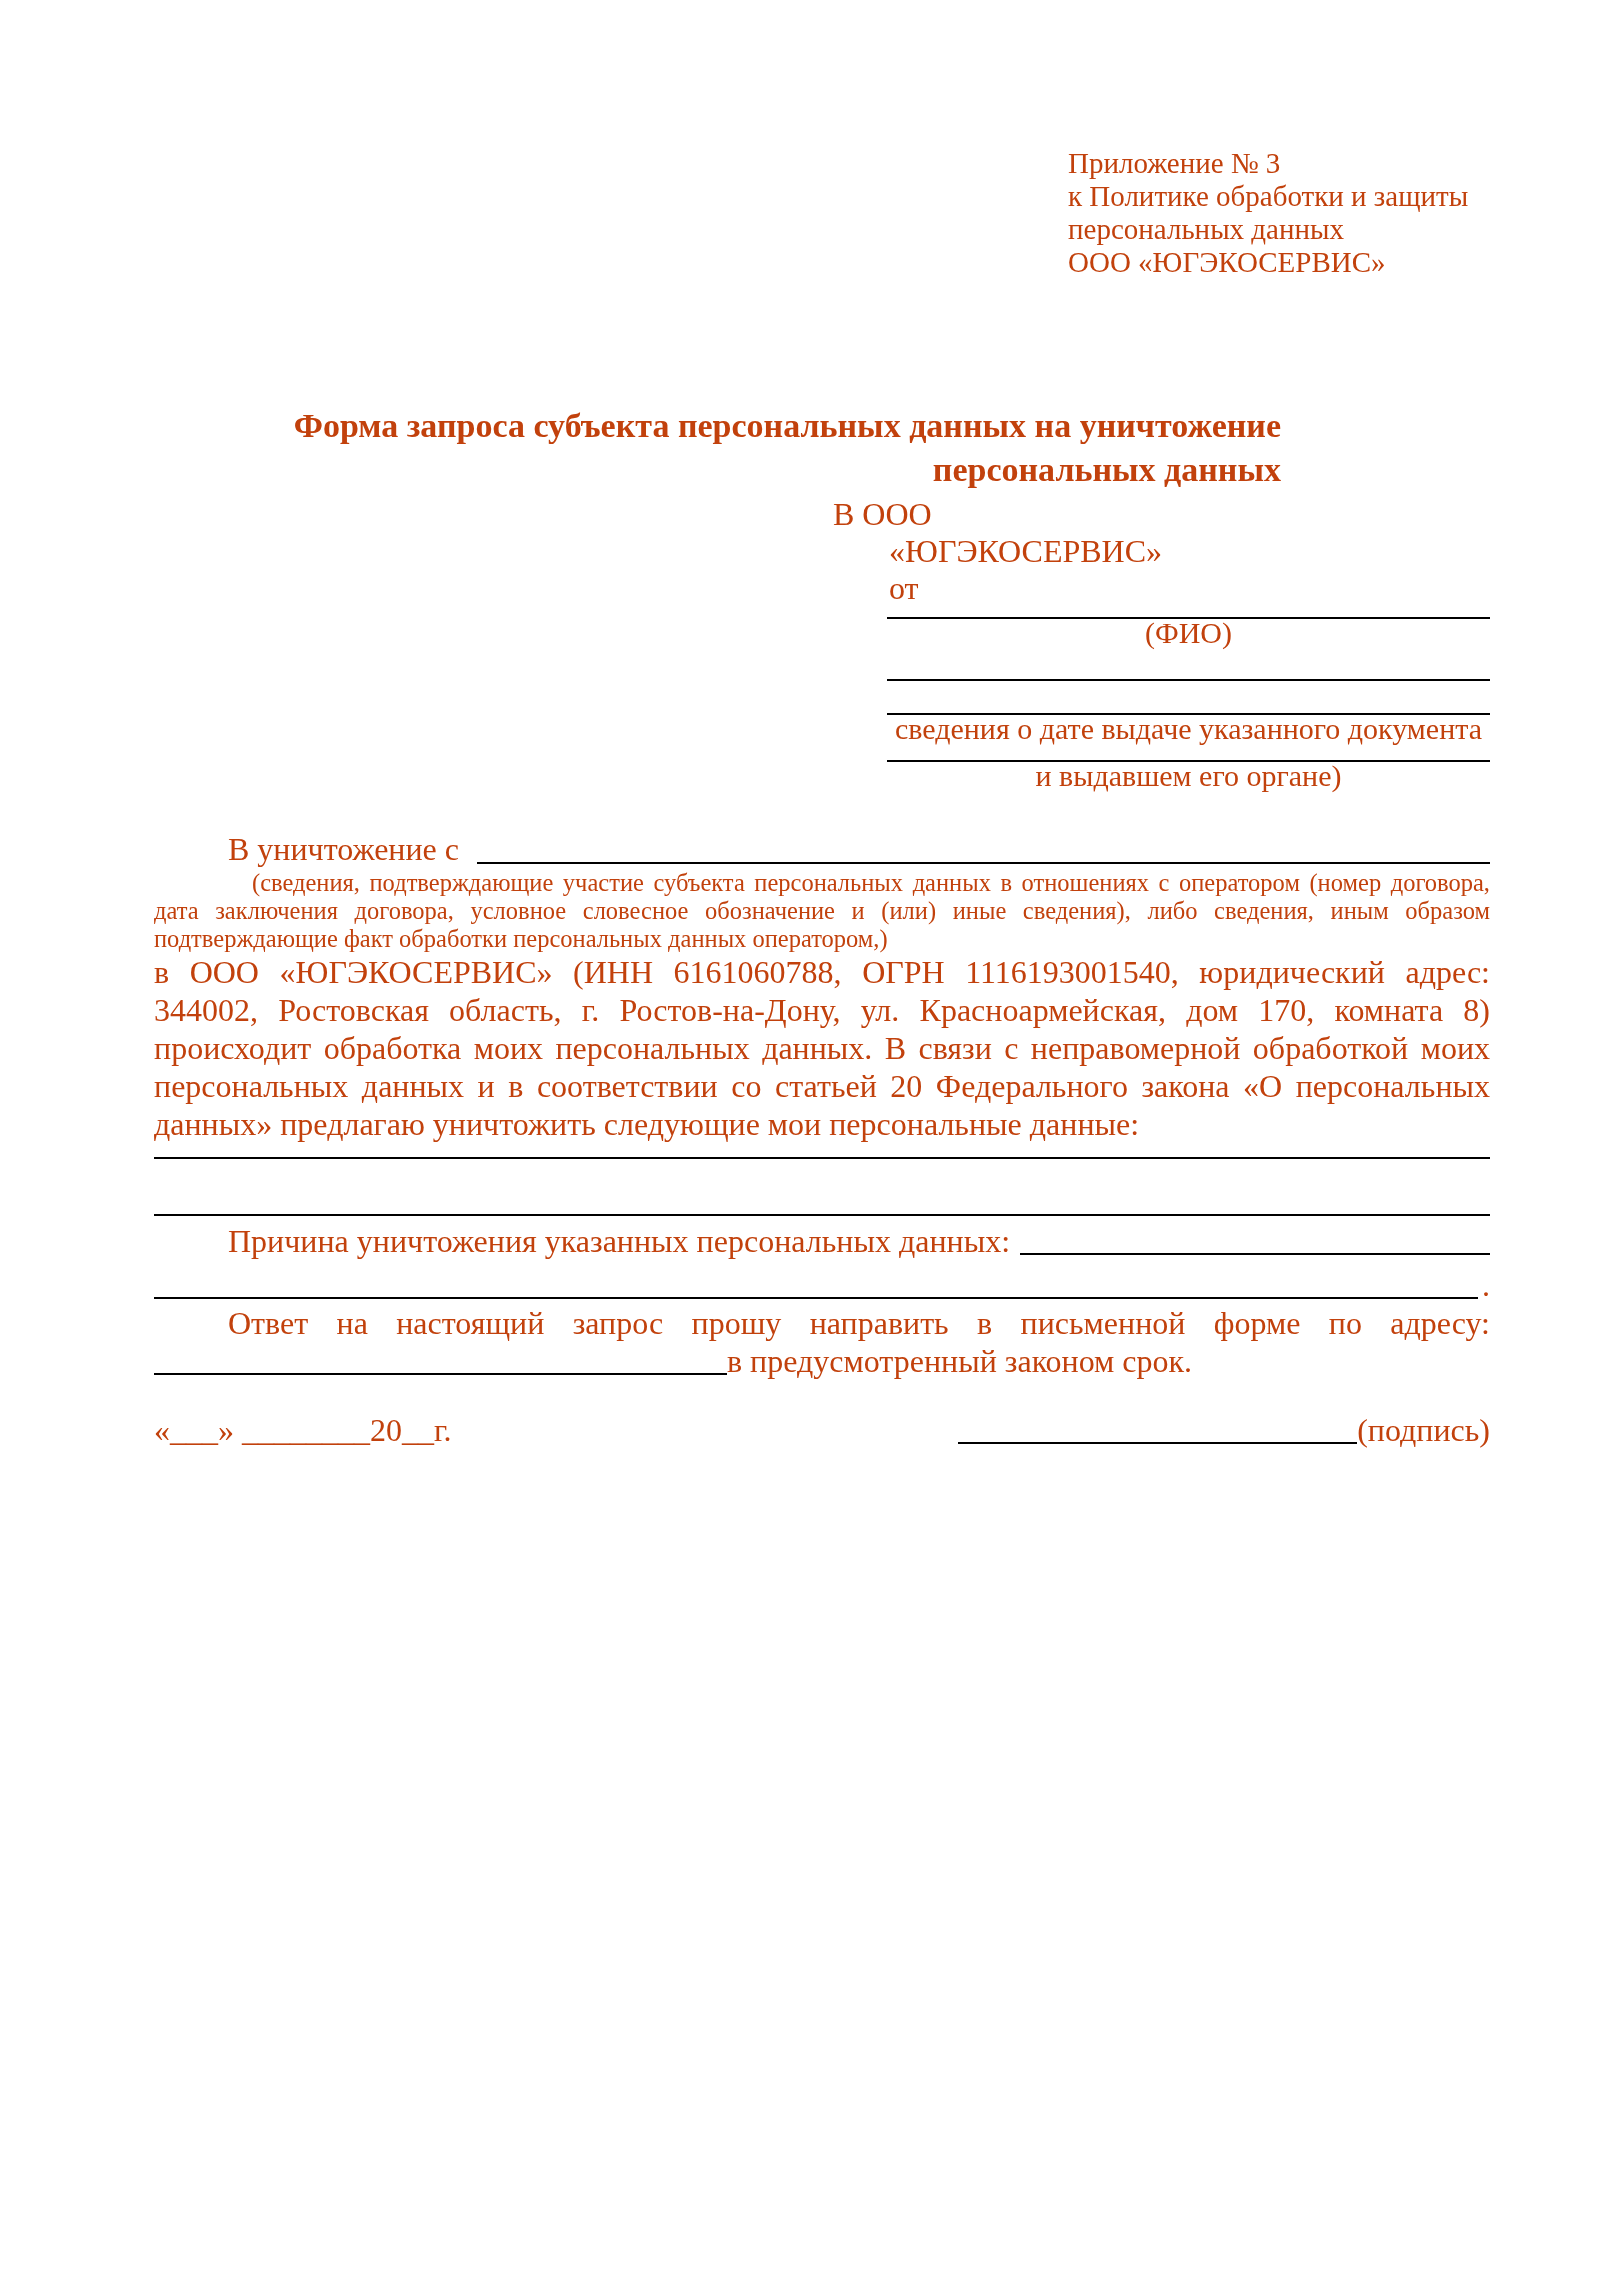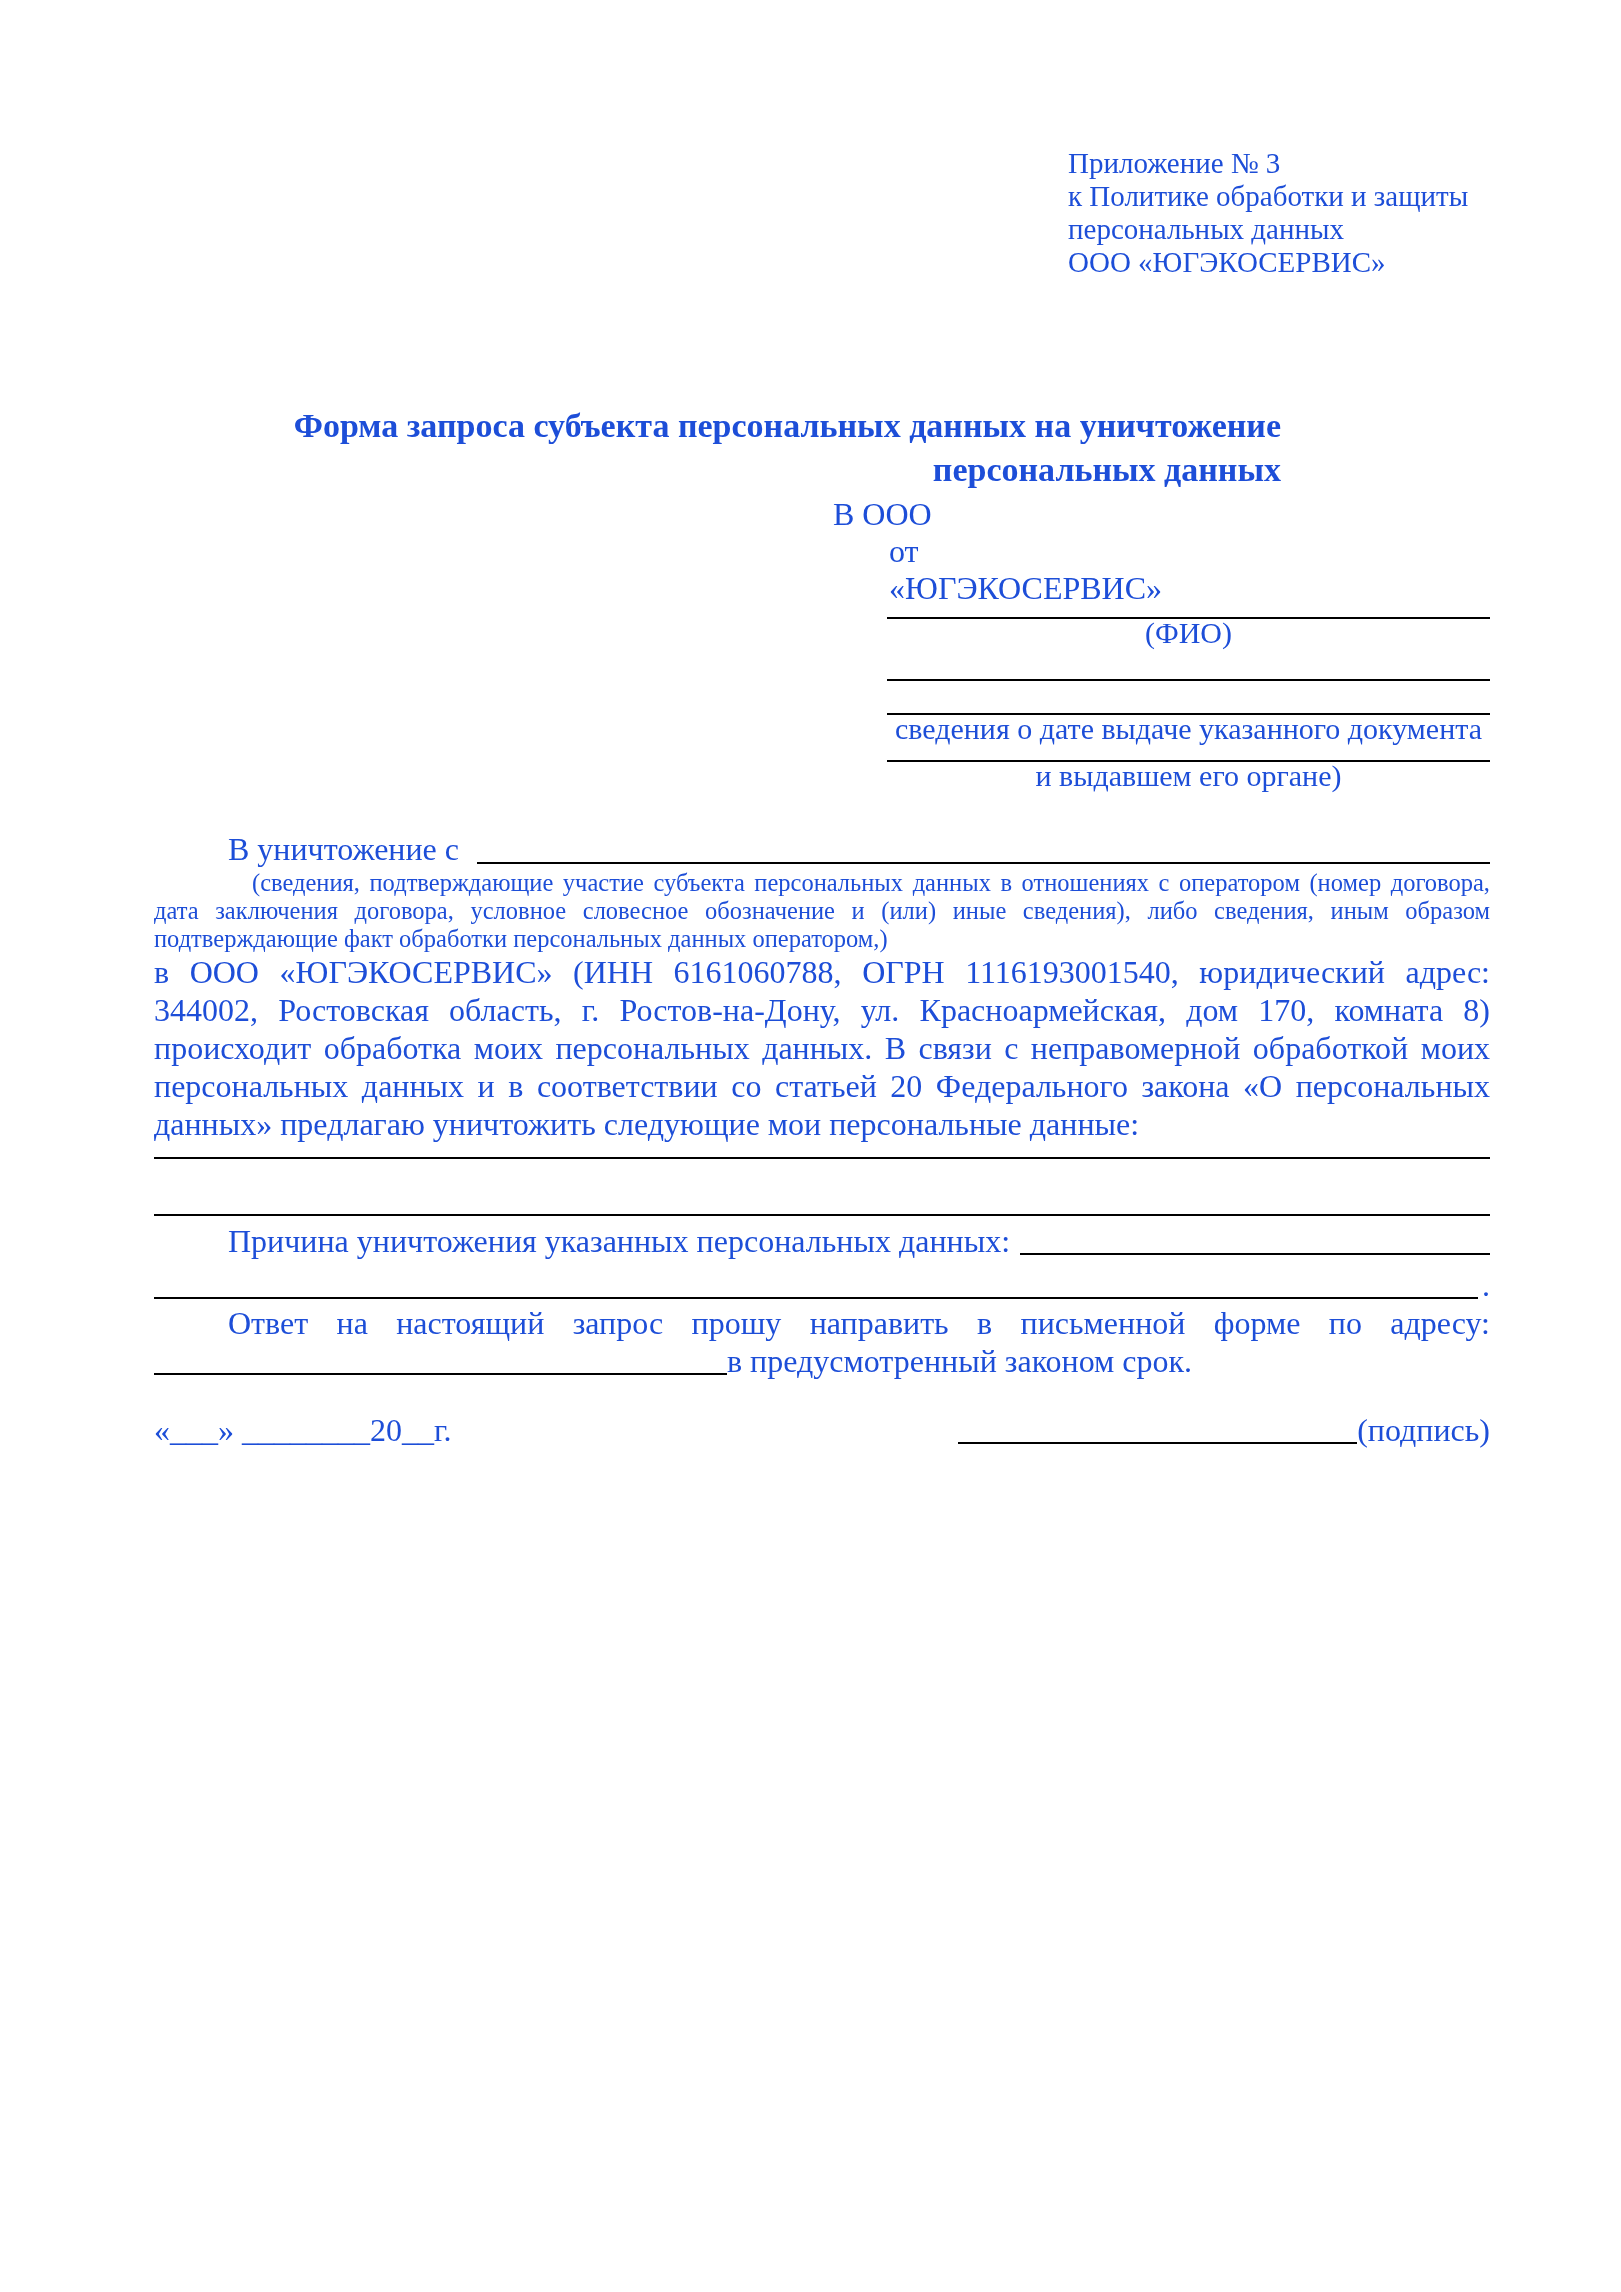--- a/index.html
+++ b/index.html
@@ -3,21 +3,21 @@
 <meta charset="utf-8">
 <style>
   * { margin: 0; padding: 0; box-sizing: border-box; }
   html, body { background: #ffffff; }
   body { width: 1621px; }
 
   .page {
     width: 1621px;
     height: 2293px;
     background: #ffffff;
-    color: #1d4ed8;
+    color: #c2410c;
     font-family: "Liberation Serif", "DejaVu Serif", serif;
     padding: 147px 131px 0 154px;
     overflow: hidden;
   }
 
   
   .header-block {
     margin-left: 914px;
     font-size: 29px;
     line-height: 33px;
@@ -128,22 +128,22 @@
     <div>ООО «ЮГЭКОСЕРВИС»</div>
   </div>
 
   <div class="title">
     <div>Форма запроса субъекта персональных данных на уничтожение</div>
     <div>персональных данных</div>
   </div>
 
   <div>
     <div class="recip-1">В ООО</div>
+    <div class="recip-2">«ЮГЭКОСЕРВИС»</div>
     <div class="recip-2">от</div>
-    <div class="recip-2">«ЮГЭКОСЕРВИС»</div>
 
     <div class="blanks">
       <div class="bf1">
         <div class="blank-line"></div>
         <div class="blank-caption">(ФИО)</div>
       </div>
       <div class="bf2">
         <div class="blank-line"></div>
       </div>
       <div class="bf3">

